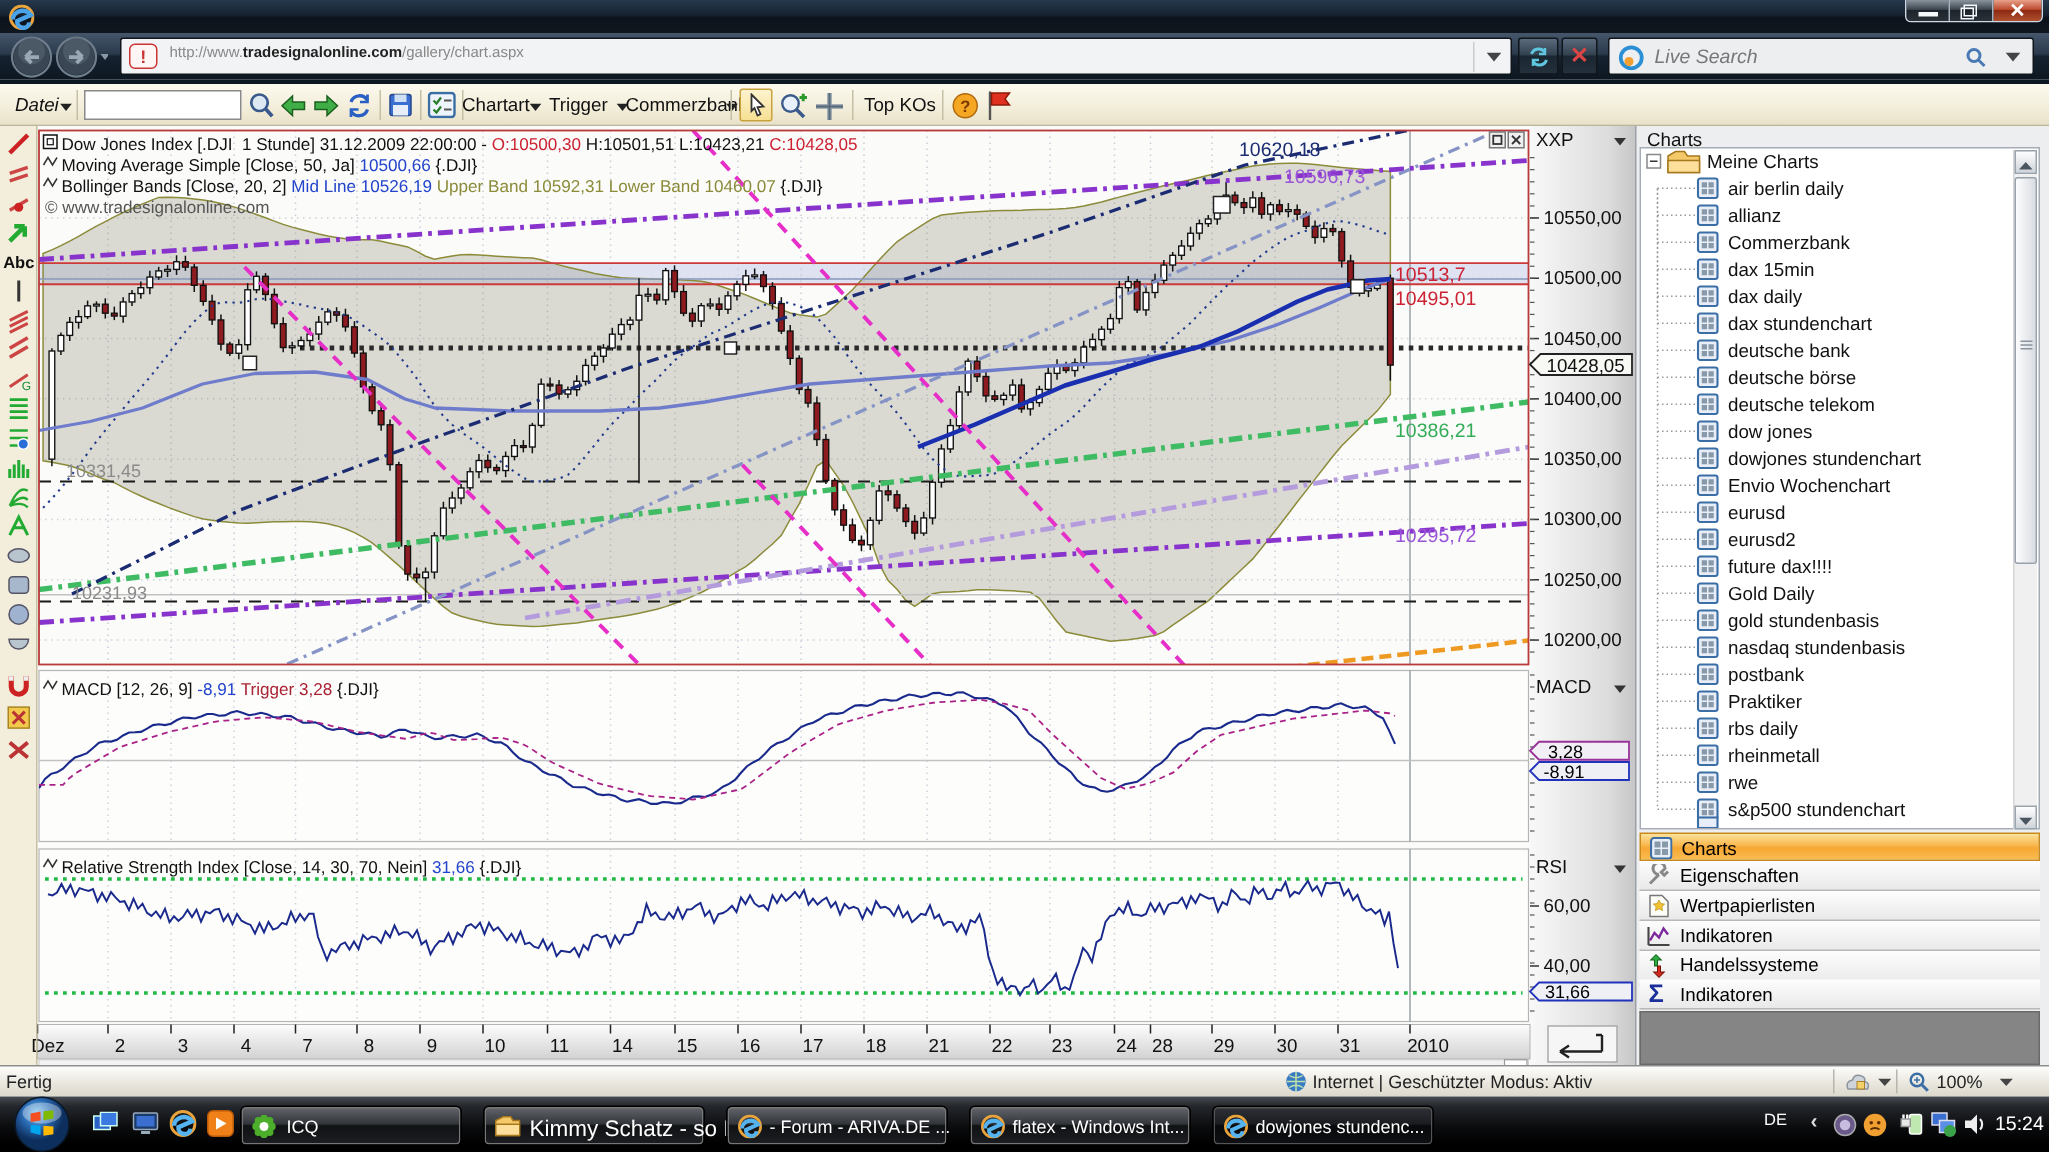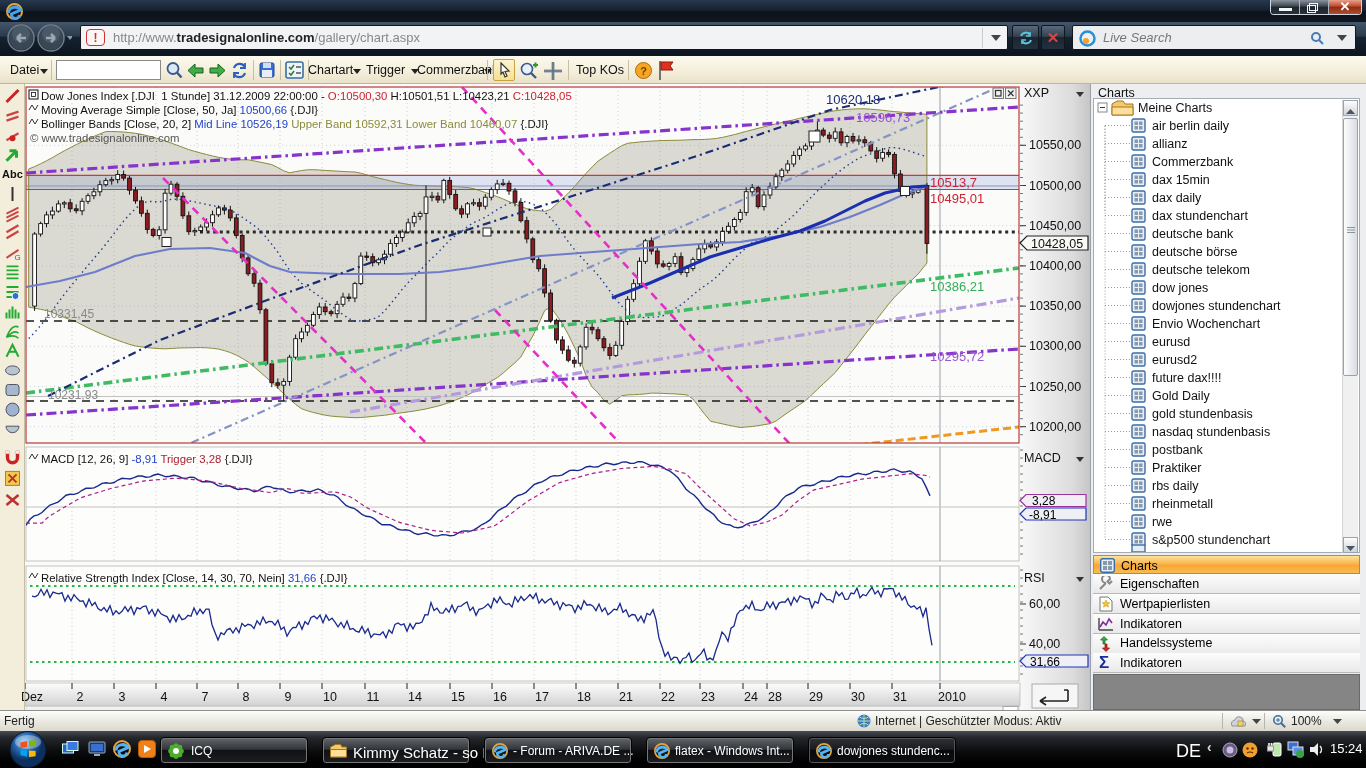--- a/index.html
+++ b/index.html
@@ -29,21 +29,21 @@
       <circle cx="15" cy="10" r="9" fill="#525f6d" opacity="0.7"></circle>
     <path d="M20,14 h-9 m0,0 l4,-4 m-4,4 l4,4" stroke="#9aa7b5" stroke-width="2.5" fill="none"></path>
     <circle cx="45" cy="14" r="13" fill="none" stroke="#707e8c" stroke-width="1.5"></circle>
     <circle cx="45" cy="14" r="12" fill="#3a4653"></circle>
       <circle cx="45" cy="10" r="9" fill="#525f6d" opacity="0.7"></circle>
     <path d="M40,14 h9 m0,0 l-4,-4 m4,4 l-4,4" stroke="#9aa7b5" stroke-width="2.5" fill="none"></path>
     <path d="M61,12 l6,0 l-3,4 z" fill="#8a97a5"></path>
   </svg>
   <div class="abs" style="left:80px;top:3px;width:928px;height:25px;background:#f2f3f5;border:1px solid #10161c;border-radius:2px;">
     <div class="abs" style="left:5px;top:3px;width:19px;height:17px;background:#fdf6f4;border:1.5px solid #c33;border-radius:4px;color:#c33;font-weight:bold;text-align:center;font-size:12px;line-height:16px;">!</div>
-    <span class="abs" style="left:32px;top:4px;font-size:13px;color:#888;">http://www.<span style="color:#222;font-weight:bold;">tradesignalonline.com</span>/gallery/chart.aspx</span>
+    <span class="abs" style="left:32px;top:4px;font-size:10px;color:#888;">http://www.<span style="color:#222;font-weight:bold;">tradesignalonline.com</span>/gallery/chart.aspx</span>
     <div class="abs" style="right:24px;top:2px;width:1px;height:20px;background:#c8ccd0;"></div>
     <svg class="abs" style="right:6px;top:9px" width="10" height="7">
         <path d="M0,0 l10,0 l-5,6 z" fill="#444"></path>
       </svg>
   </div>
   <div class="abs" style="left:1012px;top:3px;width:27px;height:25px;background:linear-gradient(#5a6a7d,#33424f 45%,#1a2733 50%,#24303c);border:1px solid #10161c;border-radius:2px;text-align:center;">
     <svg width="16" height="16" style="margin-top:4px" viewBox="0 0 16 16">
         <path d="M3,6 a5,5 0 0 1 9,-1 M13,10 a5,5 0 0 1 -9,1" stroke="#5ec6de" stroke-width="2" fill="none"></path>
         <path d="M12,2 v4 h-4 M4,14 v-4 h4" stroke="#5ec6de" stroke-width="1.6" fill="none"></path>
       </svg>
@@ -59,21 +59,21 @@
         <circle cx="6" cy="6" r="4" fill="none" stroke="#4a7ab5" stroke-width="2"></circle>
         <path d="M9,9 l4,4" stroke="#4a7ab5" stroke-width="2"></path>
       </svg>
     <svg class="abs" style="right:8px;top:9px" width="10" height="7">
         <path d="M0,0 l10,0 l-5,6 z" fill="#444"></path>
       </svg>
   </div>
 </div>
 
 <div class="abs" style="left:0;top:53px;width:1366px;height:31px;background:linear-gradient(#fcf9ee,#f3eeda 60%,#e9e2c9);border-top:3px solid #0d1722;border-bottom:1px solid #bdb69a;font-size:12.5px;color:#111;">
-  <span class="abs" style="left:10px;top:7px;">Datei</span>
+  <span class="abs" style="left:10px;top:7px;font-style:italic;">Datei</span>
     <svg class="abs" style="left:40px;top:13px" width="8" height="6">
       <path d="M0,0 l8,0 l-4,5 z" fill="#222"></path>
     </svg>
   <div class="abs" style="left:51px;top:4px;width:1px;height:20px;background:#c5bfa6;"></div>
   <div class="abs" style="left:56px;top:4px;width:105px;height:20px;background:#fff;border:1px solid #8a8a8a;"></div>
   <svg class="abs" style="left:165px;top:5px" width="18" height="19" viewBox="0 0 18 19">
       <circle cx="8" cy="7.5" r="5.5" fill="#dce8f2" stroke="#3a5a8c" stroke-width="1.8"></circle>
       <path d="M12,11.5 l4.5,5" stroke="#3a5a8c" stroke-width="2.5"></path>
     </svg>
   <svg class="abs" style="left:186px;top:5px" width="19" height="19" viewBox="0 0 19 19">
@@ -1220,21 +1220,21 @@
     <span class="abs" style="left:28px;top:6px;color:#fff;font-size:12px;white-space:nowrap;">flatex - Windows Int...</span>
   </div>
   <div class="abs" style="left:808px;top:6px;width:148px;height:27px;background:linear-gradient(#2e3136,#1a1c20 45%,#08090b 50%,#0e1013);border:1px solid #000;border-radius:4px;box-shadow:inset 0 0 0 1px #555;">
     <svg class="abs" style="left:7px;top:5px" width="16" height="16" viewBox="0 0 18 18">
         <circle cx="9" cy="9" r="8" fill="none" stroke="#e8a33d" stroke-width="2"></circle>
         <path d="M3,10.5 a6.5,6 0 0 1 12,-3 l-9,4 a4,4 0 0 0 8,1" fill="none" stroke="#55b4f0" stroke-width="3"></path>
       </svg>
     <span class="abs" style="left:28px;top:6px;color:#fff;font-size:12px;white-space:nowrap;">dowjones stundenc...</span>
   </div>
 
-  <span class="abs" style="left:1176px;top:10px;color:#fff;font-size:18px;">DE</span>
+  <span class="abs" style="left:1176px;top:10px;color:#fff;font-size:11px;">DE</span>
   <span class="abs" style="left:1207px;top:8px;color:#ddd;font-size:14px;font-weight:bold;">‹</span>
   <svg class="abs" style="left:1222px;top:11px" width="16" height="16" viewBox="0 0 16 16">
       <circle cx="8" cy="8" r="7" fill="#6a5a8a" stroke="#aaa"></circle>
       <circle cx="8" cy="8" r="3.5" fill="#c8bce0"></circle>
     </svg>
   <svg class="abs" style="left:1242px;top:11px" width="16" height="16" viewBox="0 0 16 16">
       <circle cx="8" cy="8" r="7.5" fill="#f0a030"></circle>
       <circle cx="5.5" cy="6.5" r="1.2" fill="#5a2a00"></circle>
       <circle cx="10.5" cy="6.5" r="1.2" fill="#5a2a00"></circle>
       <path d="M5,11 q3,-2 6,0" stroke="#5a2a00" stroke-width="1.2" fill="none"></path>

